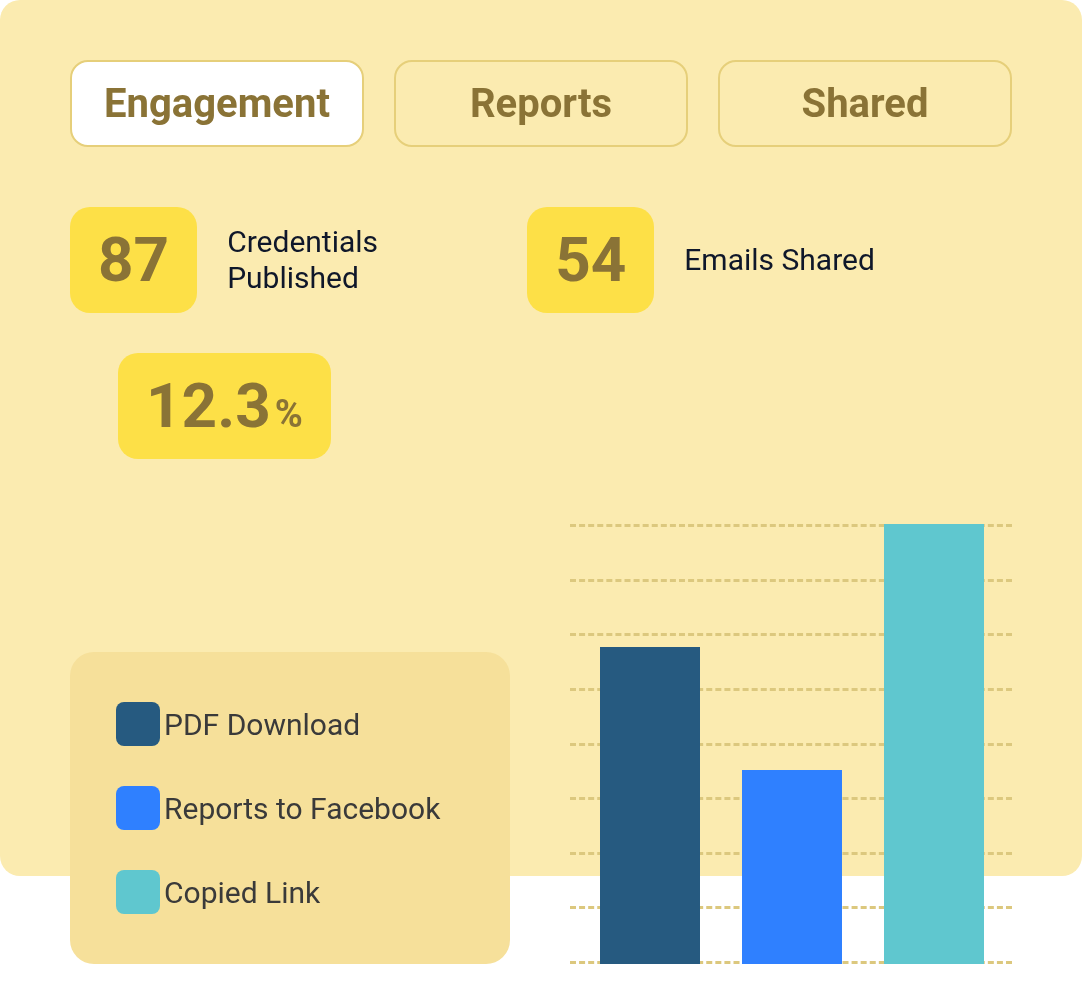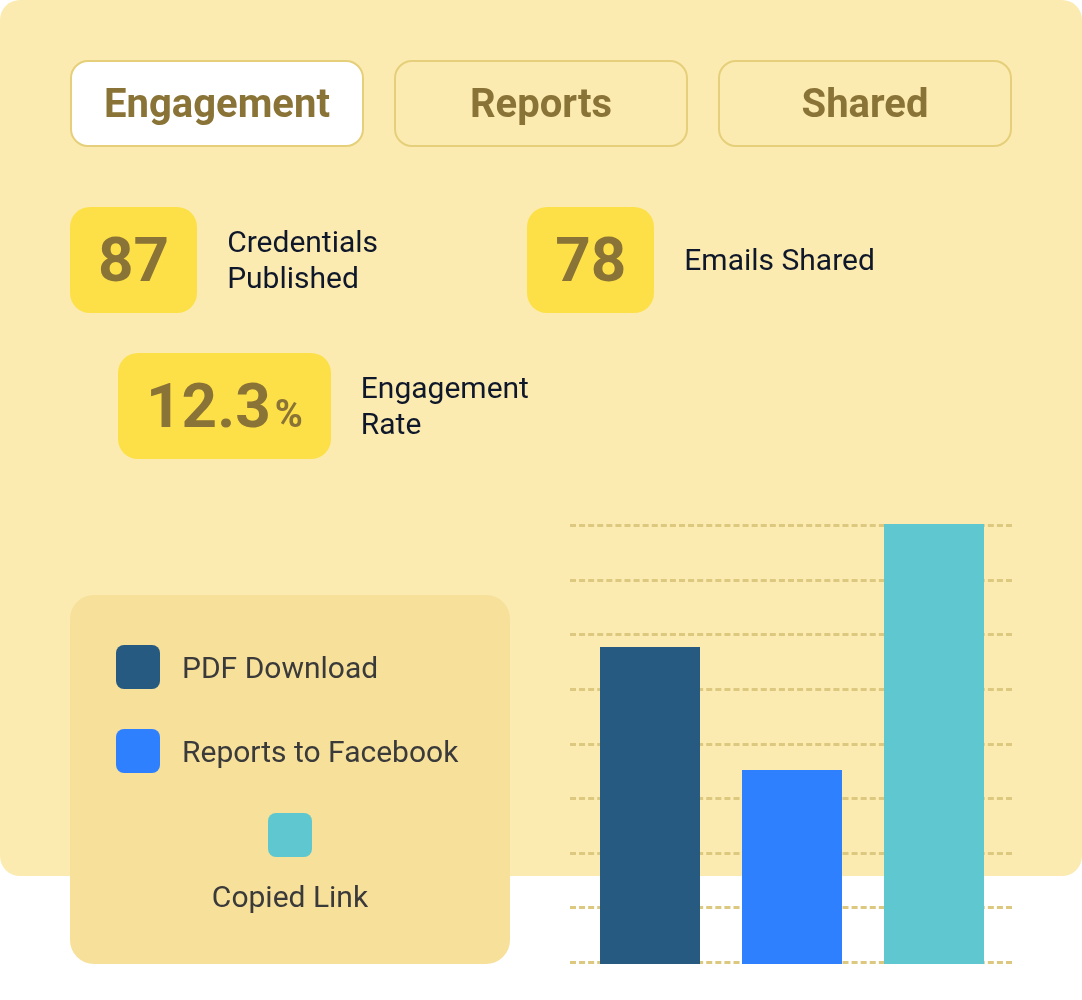--- a/index.html
+++ b/index.html
@@ -77,24 +77,24 @@
   }
   .legend {
     background: #f6e09a;
     border-radius: 24px;
     padding: 50px 46px;
     width: 440px;
   }
   .legend-item {
     display: flex;
     align-items: center;
-    gap: 22px;
+    gap: 4px;
     margin-bottom: 40px;
   }
-  .legend-item:last-child { margin-bottom: 0; flex-direction: column; }
+  .legend-item:last-child { margin-bottom: 0; }
   .swatch {
     width: 44px;
     height: 44px;
     border-radius: 8px;
     flex-shrink: 0;
   }
   .legend-label {
     font-size: 30px;
     color: #3a3a3a;
   }
@@ -146,30 +146,29 @@
 
   <div class="stats">
     <div class="stat">
       <div class="stat-box">
         <span>87</span>
       </div>
       <div class="stat-label">Credentials Published</div>
     </div>
     <div class="stat">
       <div class="stat-box">
-        <span>78</span>
+        <span>54</span>
       </div>
       <div class="stat-label">Emails Shared</div>
     </div>
     <div class="stat" style="width:100%;padding-left:48px;">
       <div class="stat-box">
         <span>12.3</span>
         <span class="pct">%</span>
       </div>
-      <div class="stat-label">Engagement Rate</div>
     </div>
   </div>
 
   <div class="bottom">
 
     <div class="legend">
       <div class="legend-item">
         <div class="swatch" style="background:#265a80"></div>
         <div class="legend-label">PDF Download</div>
       </div>

